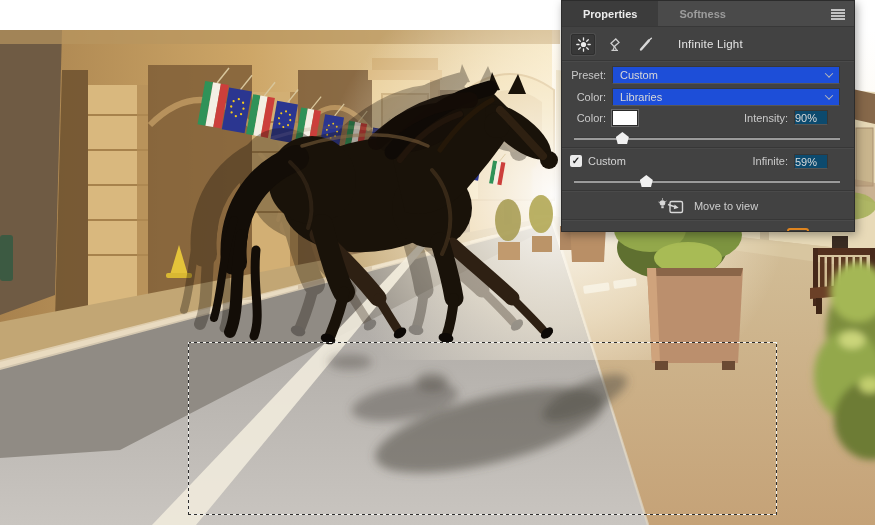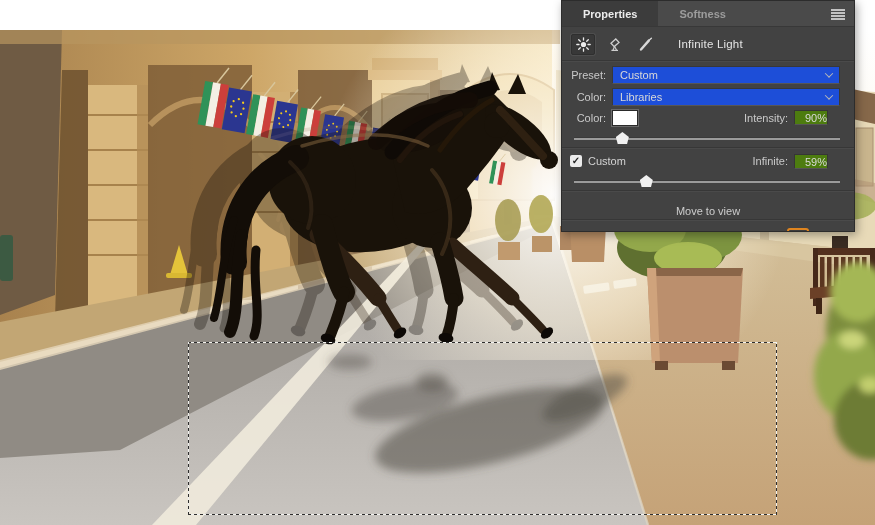--- a/index.html
+++ b/index.html
@@ -38,32 +38,32 @@
 
   .row { display:flex; align-items:center; margin:3px 8px 0; height:19px; }
   .row label { width:36px; flex:none; text-align:right; margin-right:6px; color:#c9c9c9; }
   .dropdown { flex:1; height:18px; margin-right:6px; background:#1d4ed8; border:1px solid #383838;
               border-bottom-color:#565656; display:flex; align-items:center; padding:0 7px; color:#d8d8d8; position:relative; }
   .chev { width:6px; height:6px; border-right:1.6px solid #b8b8b8; border-bottom:1.6px solid #b8b8b8;
           transform:rotate(45deg) translate(-1px,-1px); margin-left:auto; }
   .swatch { width:26px; height:16px; border:1px solid #2a2a2a; box-shadow:0 0 0 1px #6a6a6a; }
   .spacer { flex:1; }
   .rlabel { text-align:left; color:#c9c9c9; margin-right:6px; }
-  .valbox { width:34px; height:15px; background:#4d7c0f; border:1px solid #363636; border-bottom-color:#555;
-            text-align:right; line-height:14px; color:#dadada; margin-right:18px; }
+  .valbox { width:34px; height:15px; background:#0c4a6e; border:1px solid #363636; border-bottom-color:#555;
+            text-align:left; line-height:14px; color:#dadada; margin-right:18px; }
   .slider { position:relative; margin:5px 14px 2px 12px; height:13px; }
   .slider .track { position:absolute; left:0; right:0; top:6px; height:3px; background:#9b9b9b;
                    border-top:1px solid #3a3a3a; }
   .slider .thumb { position:absolute; top:1px; width:13px; height:12px; margin-left:-6px; background:#f1f1f1;
                    clip-path:polygon(50% 0,100% 42%,86% 100%,14% 100%,0 42%); }
   .shadow-row { height:16px; margin-top:4px; }
   .checkbox { width:12px; height:12px; background:#ebebeb; border-radius:2px; color:#222; font-size:10px;
               line-height:12px; text-align:center; font-weight:bold; margin-right:6px; flex:none; }
   .shadow-row .sl { color:#d3d3d3; }
-  .moverow { display:flex; align-items:center; justify-content:center; gap:10px; margin:4px 0 2px; height:20px; color:#cdcdcd;flex-direction:column; }
+  .moverow { display:flex; align-items:center; justify-content:center; gap:10px; margin:4px 0 2px; height:20px; color:#cdcdcd; }
   .footer { display:flex; justify-content:flex-end; align-items:center; gap:13px; padding:3px 10px 0; height:26px; }
   .footbtn { width:22px; height:21px; display:flex; align-items:center; justify-content:center; border-radius:3px; }
   .footbtn.highlight { border:2px solid #e0851f; background:#3c3c3c; }
 </style>
 </head>
 <body>
 
 <div class="photo-wrap">
 <svg width="875" height="495" viewBox="0 0 875 495">
   <defs>

